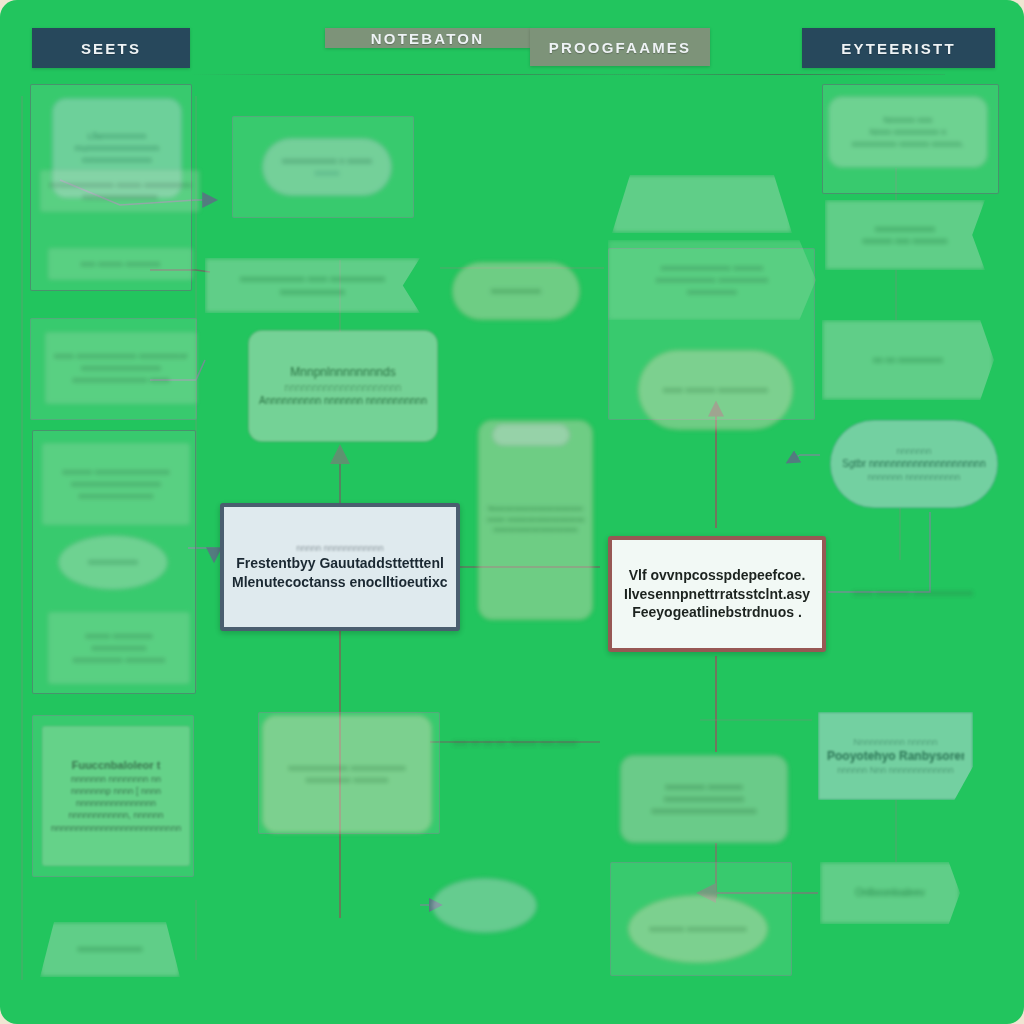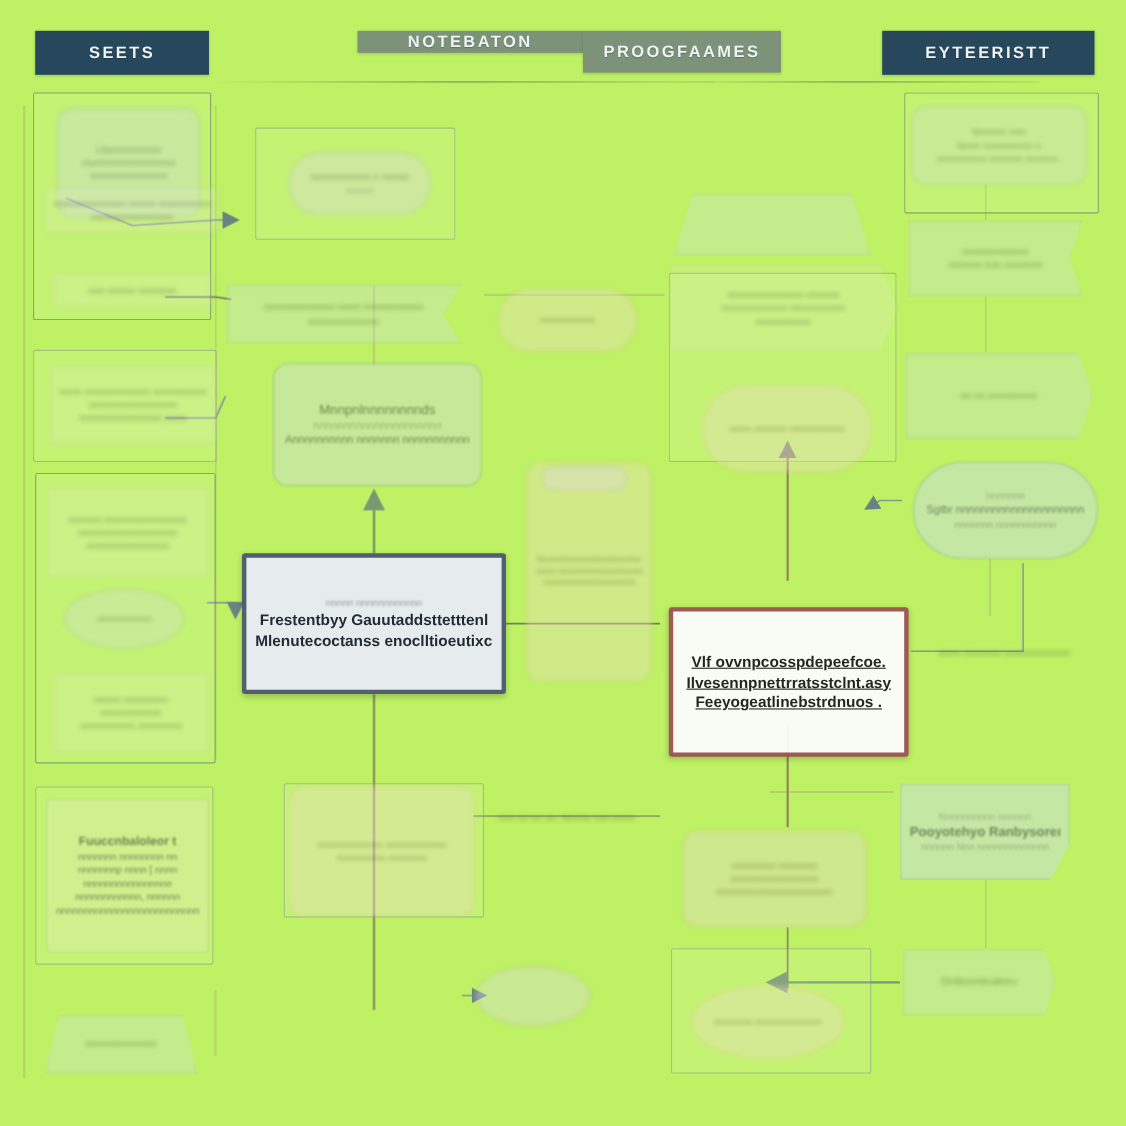--- a/index.html
+++ b/index.html
@@ -8,22 +8,23 @@
     padding: 0;
     background: #efe6d2;
   }
   body {
     font-family: "Liberation Sans", sans-serif;
   }
   #canvas {
     position: relative;
     width: 1024px;
     height: 1024px;
-    background: #bef264;
+    background: #22c55e;
     overflow: hidden;
+    border-radius: 17px;
   }
 
   
   .lane-header {
     position: absolute;
     display: flex;
     align-items: center;
     justify-content: center;
     letter-spacing: 2.2px;
     font-size: 15px;
@@ -302,21 +303,21 @@
   </div>
   <div class="node sk-ghost shp-hex t-blur2" style="left:608px;top:240px;width:208px;height:80px;font-size:9px;">
     <span class="ln">nnnnnnnnnnnnnn nnnnnn</span>
     <span class="ln">nnnnnnnnnnnn nnnnnnnnnn</span>
     <span class="ln">nnnnnnnnnn</span>
   </div>
   <div class="node sk-peach r-pill t-blur2" style="left:638px;top:350px;width:155px;height:80px;font-size:9px;">
     <span class="ln">nnnn nnnnnn nnnnnnnnnn</span>
   </div>
 
-  <div class="node emph-red t-sharp" style="left:608px;top:552px;width:218px;height:136px;text-decoration:underline;">
+  <div class="node emph-red t-sharp" style="left:608px;top:536px;width:218px;height:116px;">
     <span class="ln">Vlf ovvnpcosspdepeefcoe.</span>
     <span class="ln">Ilvesennpnettrratsstclnt.asy</span>
     <span class="ln">Feeyogeatlinebstrdnuos .</span>
   </div>
 
   <div class="node sk-pink r-round t-blur2" style="left:620px;top:755px;width:168px;height:88px;font-size:9px;">
     <span class="ln">nnnnnnnn nnnnnnn</span>
     <span class="ln">nnnnnnnnnnnnnnnn</span>
     <span class="ln">nnnnnnnnnnnnnnnnnnnnn</span>
   </div>

